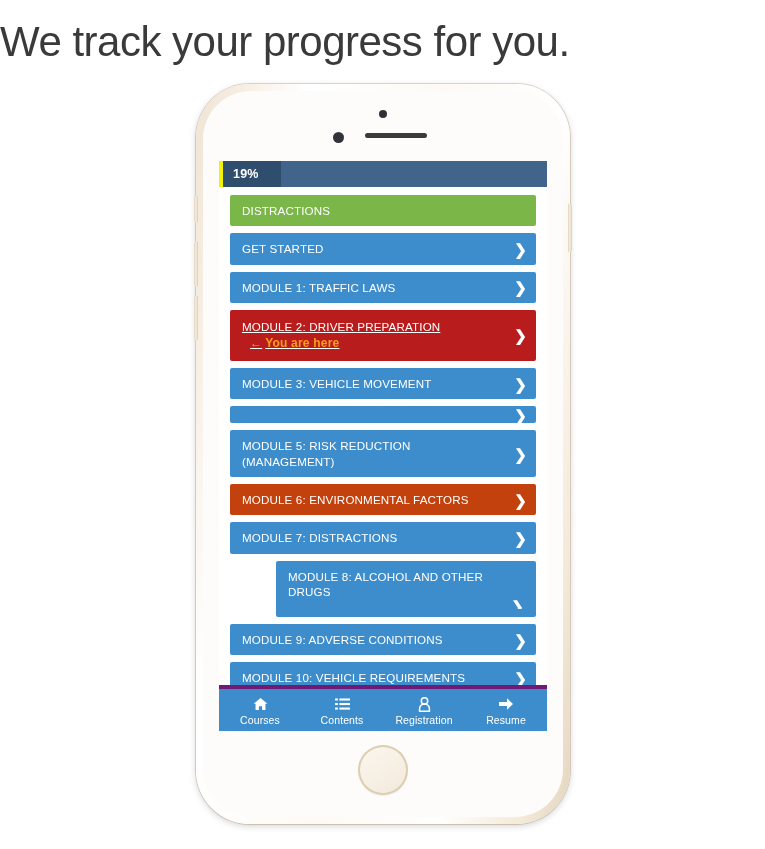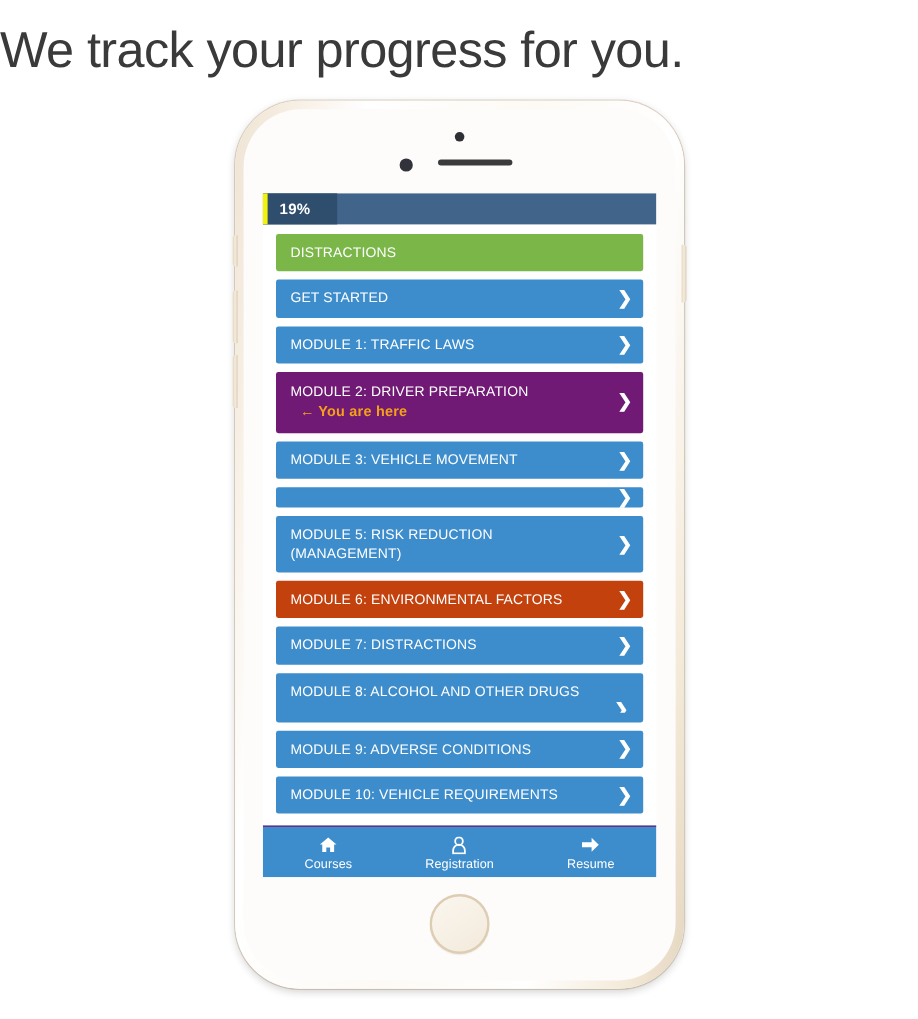--- a/index.html
+++ b/index.html
@@ -224,21 +224,21 @@
     margin-top: 2px;
     letter-spacing: 0.2px;
   }
   .here-arrow { margin-right: 3px; }
 
   
   .bottom-nav {
     flex: 0 0 auto;
     height: 42px;
     background: #3d8dcc;
-    border-top: 1px solid #701a75;
+    border-top: 4px solid #701a75;
     display: flex;
     justify-content: center;
   }
   .nav-item {
     flex: 1 1 0;
     display: flex;
     flex-direction: column;
     align-items: center;
     justify-content: center;
     color: #ffffff;
@@ -291,21 +291,21 @@
             <div class="label-wrap">DISTRACTIONS</div>
           </div>
           <div class="menu-item" style="background: rgb(61, 141, 204);">
             <div class="label-wrap">GET STARTED</div>
             <span class="chevron">❯</span>
           </div>
           <div class="menu-item" style="background: rgb(61, 141, 204);">
             <div class="label-wrap">MODULE 1: TRAFFIC LAWS</div>
             <span class="chevron">❯</span>
           </div>
-          <div class="menu-item twoline" style="background: #701a75;">
+          <div class="menu-item twoline" style="background: #b91c1c; text-decoration: underline;">
             <div class="label-wrap">MODULE 2: DRIVER PREPARATION</div>
             <div class="here-line" style="color: rgb(245, 160, 25);"><span class="here-arrow">←</span><span>You are here</span></div>
             <span class="chevron">❯</span>
           </div>
           <div class="menu-item" style="background: rgb(61, 141, 204);">
             <div class="label-wrap">MODULE 3: VEHICLE MOVEMENT</div>
             <span class="chevron">❯</span>
           </div>
           <div class="menu-item" style="background: rgb(61, 141, 204);">
             <span class="chevron">❯</span>
@@ -315,21 +315,21 @@
             <span class="chevron">❯</span>
           </div>
           <div class="menu-item" style="background: #c2410c;">
             <div class="label-wrap">MODULE 6: ENVIRONMENTAL FACTORS</div>
             <span class="chevron">❯</span>
           </div>
           <div class="menu-item" style="background: rgb(61, 141, 204);">
             <div class="label-wrap">MODULE 7: DISTRACTIONS</div>
             <span class="chevron">❯</span>
           </div>
-          <div class="menu-item overflow" style="background: rgb(61, 141, 204);">
+          <div class="menu-item overflow" style="background: rgb(61, 141, 204); margin-left: 46px;">
             <div class="label-wrap">MODULE 8: ALCOHOL AND OTHER DRUGS</div>
             <span class="chevron">❯</span>
           </div>
           <div class="menu-item" style="background: rgb(61, 141, 204);">
             <div class="label-wrap">MODULE 9: ADVERSE CONDITIONS</div>
             <span class="chevron">❯</span>
           </div>
           <div class="menu-item" style="background: rgb(61, 141, 204);">
             <div class="label-wrap">MODULE 10: VEHICLE REQUIREMENTS</div>
             <span class="chevron">❯</span>
@@ -337,20 +337,35 @@
         </div>
 
       <div class="bottom-nav" style="background: rgb(61, 141, 204);">
           <div class="nav-item">
             <span class="nav-icon">
               <svg width="15" height="14" viewBox="0 0 16 15">
                 <path fill="#fff" d="M8 1 0.6 7.2h2.1V14h3.6V9.8h3.4V14h3.6V7.2h2.1z"></path>
               </svg>
             </span>
             <span class="nav-label">Courses</span>
+          </div>
+          <div class="nav-item">
+            <span class="nav-icon">
+              <svg width="15" height="13" viewBox="0 0 16 14">
+                <g fill="#fff">
+                  <rect x="0" y="0.5" width="3" height="2.2"></rect>
+                  <rect x="4.6" y="0.5" width="11.4" height="2.2"></rect>
+                  <rect x="0" y="5.4" width="3" height="2.2"></rect>
+                  <rect x="4.6" y="5.4" width="11.4" height="2.2"></rect>
+                  <rect x="0" y="10.3" width="3" height="2.2"></rect>
+                  <rect x="4.6" y="10.3" width="11.4" height="2.2"></rect>
+                </g>
+              </svg>
+            </span>
+            <span class="nav-label">Contents</span>
           </div>
           <div class="nav-item">
             <span class="nav-icon">
               <svg width="13" height="15" viewBox="0 0 13 15">
                 <g fill="none" stroke="#fff" stroke-width="1.5">
                   <circle cx="6.5" cy="4" r="3.2"></circle>
                   <path d="M1.6 14.2v-2.4a4.9 4.9 0 0 1 9.8 0v2.4z"></path>
                 </g>
               </svg>
             </span>

